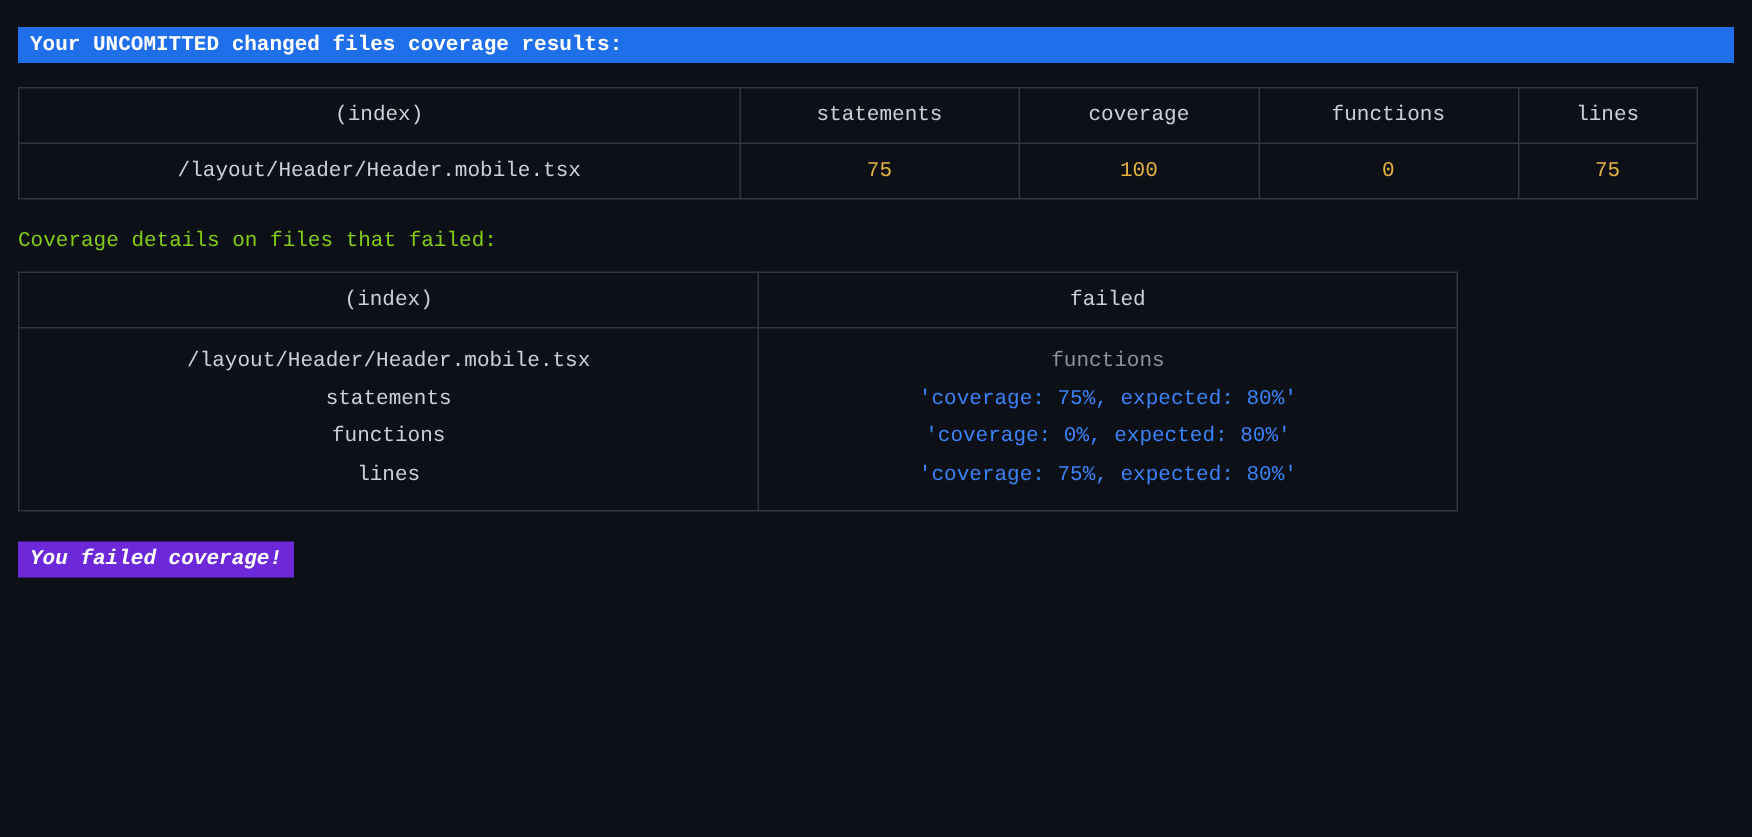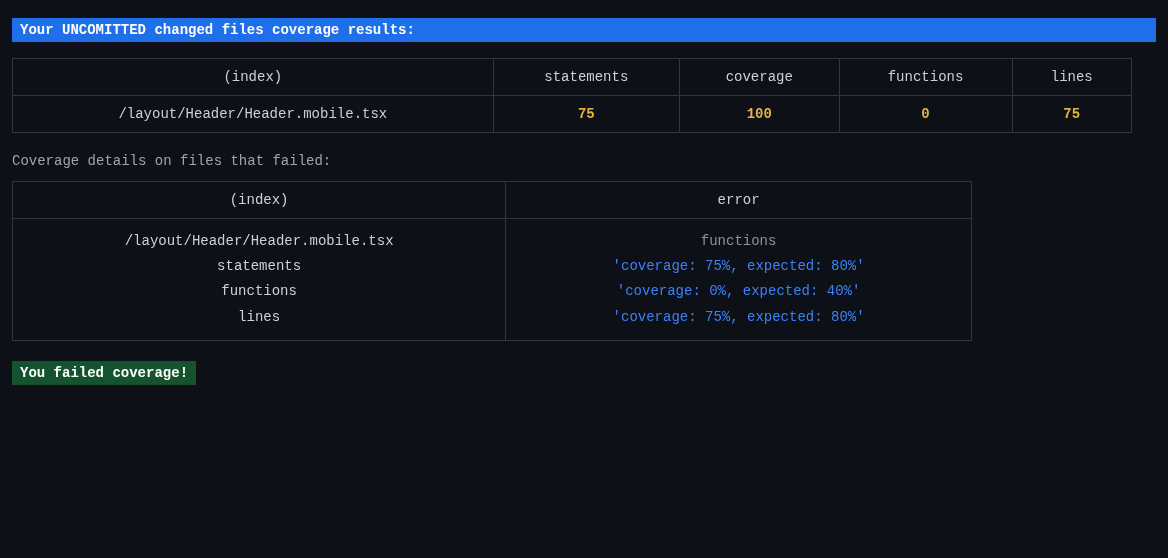--- a/index.html
+++ b/index.html
@@ -47,25 +47,24 @@
       font-weight: normal;
     }
 
     .coverage-table td.file-name {
       text-align: center;
       color: #c9d1d9;
     }
 
     .value-yellow {
       color: #e3b341;
-      font-weight: bold;
     }
 
     .section-title {
-      color: #a3a3a3;
+      color: #84cc16;
       margin-bottom: 12px;
       font-size: 14px;
     }
 
     .error-table {
       width: 960px;
       border-collapse: collapse;
       margin-bottom: 20px;
       border: 1px solid #30363d;
     }
@@ -88,25 +87,26 @@
 
     .error-table td.error-col {
       color: #8b949e;
     }
 
     .error-green {
       color: #3b82f6;
     }
 
     .failed-banner {
-      background-color: #14532d;
+      background-color: #6d28d9;
       color: #ffffff;
       padding: 4px 8px;
       font-weight: bold;
       display: inline-block;
+      font-style: italic;
     }
 
     .table-row-multi td {
       vertical-align: top;
     }
 
     .error-cell {
       line-height: 1.8;
     }
 
@@ -145,38 +145,38 @@
   </table>
 
   
   <div class="section-title">Coverage details on files that failed:</div>
 
   
   <table class="error-table">
     <thead>
       <tr>
         <th>(index)</th>
-        <th>error</th>
+        <th>failed</th>
       </tr>
     </thead>
     <tbody>
       <tr class="table-row-multi">
         <td>
           <div class="file-cell">
             <div>/layout/Header/Header.mobile.tsx</div>
             <div>statements</div>
             <div>functions</div>
             <div>lines</div>
           </div>
         </td>
         <td class="error-col">
           <div class="error-cell">
             <div>functions</div>
             <div class="error-green">'coverage: 75%, expected: 80%'</div>
-            <div class="error-green">'coverage: 0%, expected: 40%'</div>
+            <div class="error-green">'coverage: 0%, expected: 80%'</div>
             <div class="error-green">'coverage: 75%, expected: 80%'</div>
           </div>
         </td>
       </tr>
     </tbody>
   </table>
 
   
   <div class="failed-banner">You failed coverage!</div>
 

